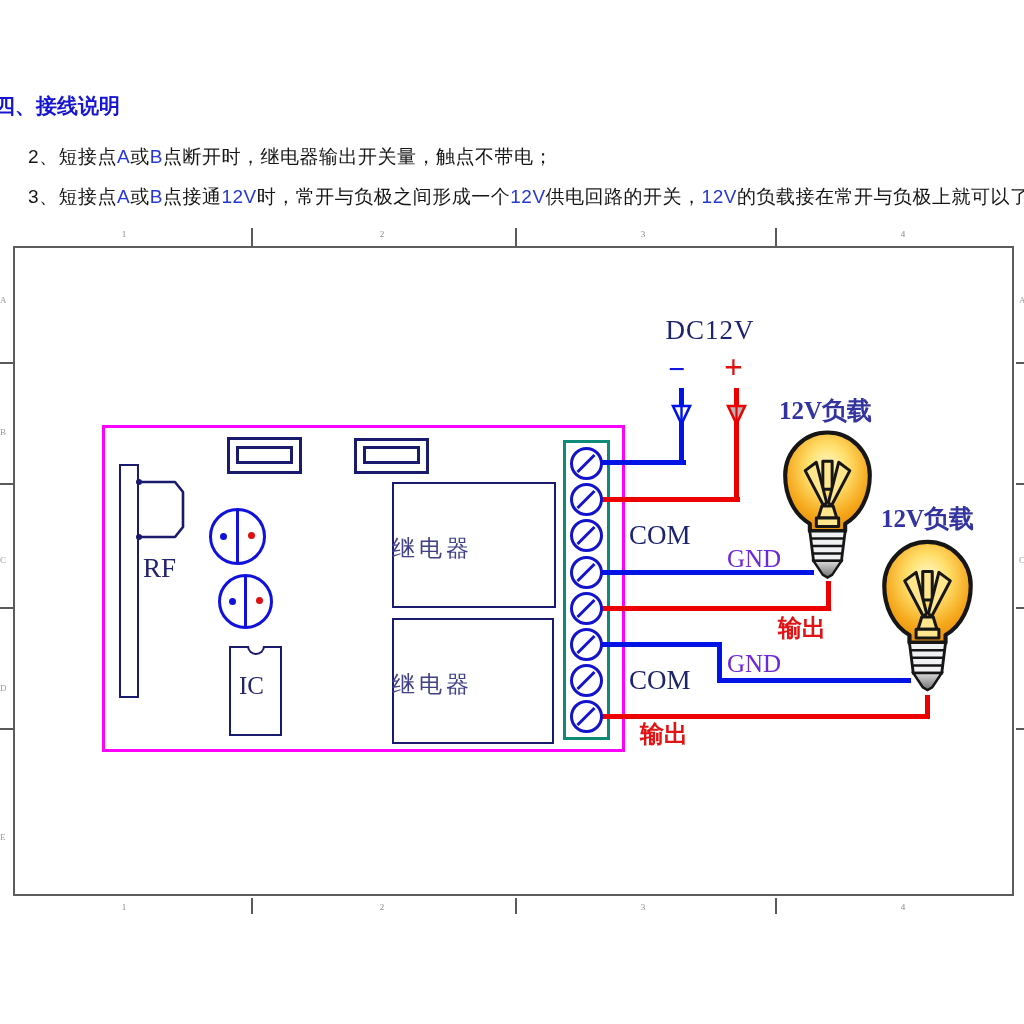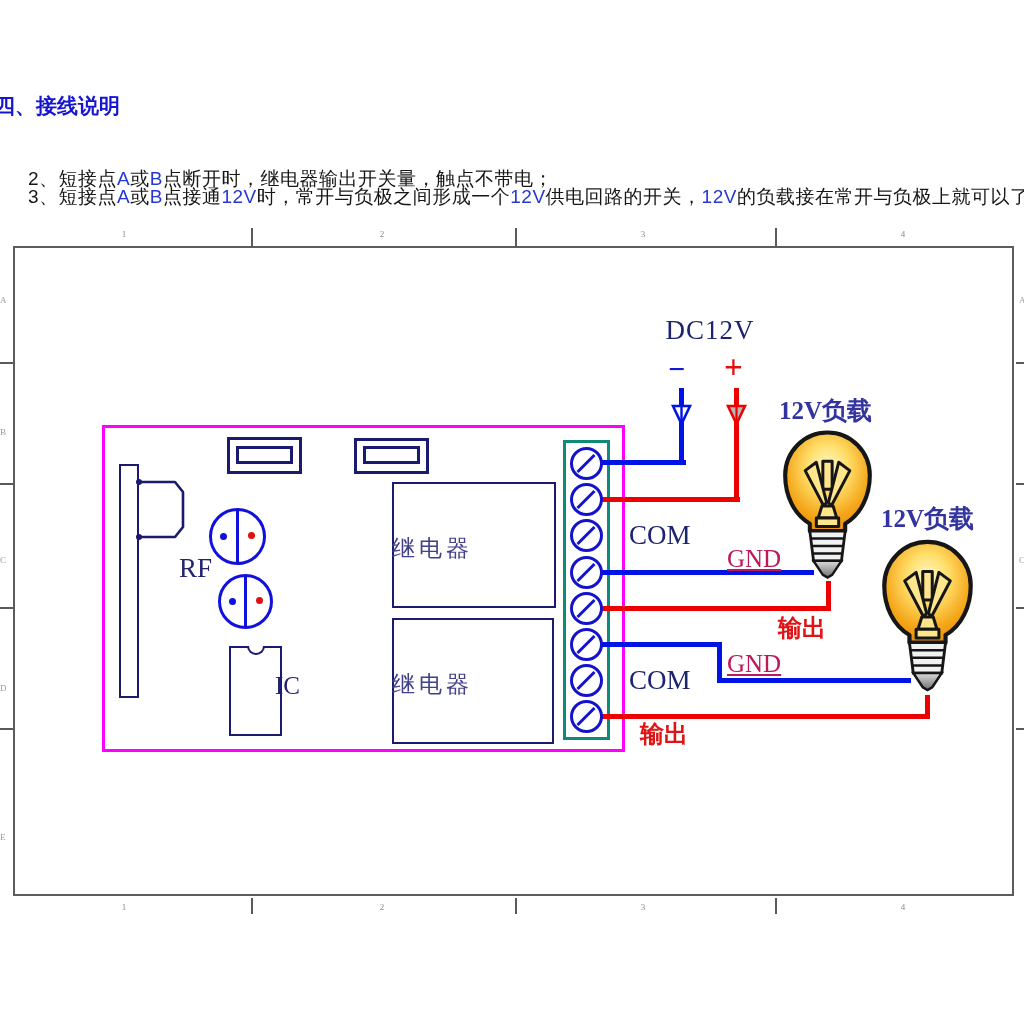--- a/index.html
+++ b/index.html
@@ -24,34 +24,34 @@
   .term .slot{position:absolute;left:1px;top:12px;width:24px;height:3px;background:#1313cc;
               transform:rotate(-45deg);}
   .cap{border:3px solid #1111dd;border-radius:50%;background:#ffffff;}
   .cap .bar{position:absolute;background:#1111dd;}
   .dot{position:absolute;width:7px;height:7px;border-radius:50%;}
   .dot.b{background:#1111dd;} .dot.r{background:#e01010;}
   
   .wire-b{background:#0013e6;} .wire-r{background:#ec0000;}
   
   .lbl{white-space:nowrap;font-family:"Liberation Serif",serif;}
-  .lbl-navy{color:#1c246e;text-align:right;} .lbl-blue{color:#be185d;text-decoration:underline;} .lbl-red{color:#e01414;}
+  .lbl-navy{color:#1c246e;text-align:right;} .lbl-blue{color:#6d28d9;} .lbl-red{color:#e01414;}
   .lbl-load{color:#3434a0;font-weight:700;}
   .relay-lbl{color:#41418a;font-size:23px;letter-spacing:4px;}
-  .comp-lbl{color:#23236e;margin-left:36px;}
+  .comp-lbl{color:#23236e;}
   .notch{position:absolute;background:#ffffff;border:2.5px solid #1a1a6e;border-top:none;
          border-radius:0 0 16px 16px;}
 </style>
 </head>
 <body>
 
 <div id="canvas">
 
   <div class="abs doc-title" style="left:-6px;top:92px;">四、接线说明</div>
-  <div class="abs doc-line" style="left:28px;top:166px;"><span>2、</span><span>短接点<span class="lat">A</span>或<span class="lat">B</span>点断开时，继电器输出开关量，触点不带电；</span></div>
+  <div class="abs doc-line" style="left:28px;top:144px;"><span>2、</span><span>短接点<span class="lat">A</span>或<span class="lat">B</span>点断开时，继电器输出开关量，触点不带电；</span></div>
   <div class="abs doc-line" style="left:28px;top:184px;"><span>3、</span><span>短接点<span class="lat">A</span>或<span class="lat">B</span>点接通<span class="lat">12V</span>时，常开与负极之间形成一个<span class="lat">12V</span>供电回路的开关，<span class="lat">12V</span>的负载接在常开与负极上就可以了；</span></div>
 
   <div class="abs sheet" style="left:13px;top:246px;width:997px;height:646px;"></div>
 
   <div class="abs tickv" style="left:251px;top:228px;height:18px;"></div>
   <div class="abs tickv" style="left:515px;top:228px;height:18px;"></div>
   <div class="abs tickv" style="left:775px;top:228px;height:18px;"></div>
   <div class="abs ticklbl" style="left:114px;top:229px;width:20px;">1</div>
   <div class="abs ticklbl" style="left:372px;top:229px;width:20px;">2</div>
   <div class="abs ticklbl" style="left:633px;top:229px;width:20px;">3</div>

